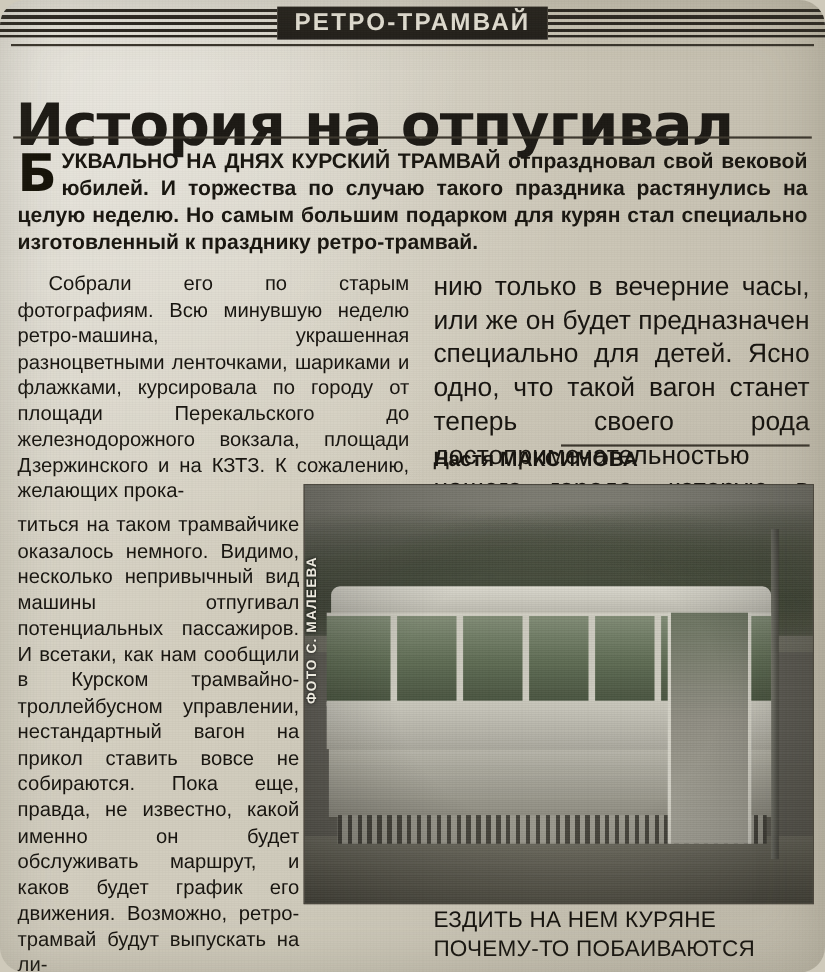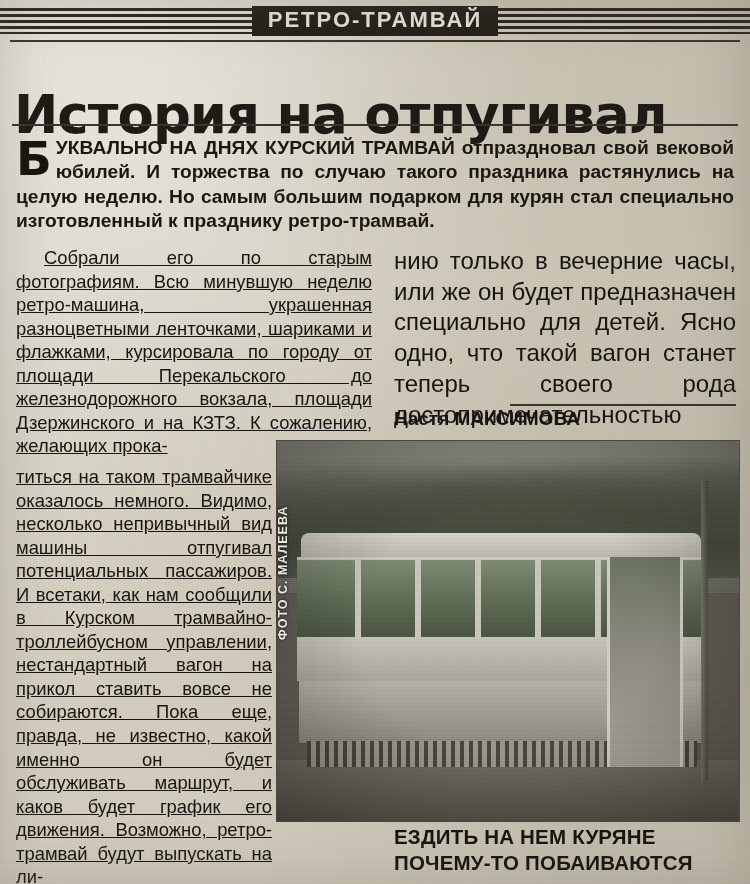--- a/index.html
+++ b/index.html
@@ -18,20 +18,21 @@
     position: relative;
     width: 750px;
     height: 884px;
     background:
       linear-gradient(115deg, rgba(255,255,255,0.30) 0%, rgba(255,255,255,0.0) 40%),
       linear-gradient(250deg, rgba(120,110,90,0.16) 0%, rgba(255,255,255,0.0) 55%),
       radial-gradient(circle at 18% 12%, rgba(255,255,255,0.35), rgba(255,255,255,0) 42%),
       radial-gradient(circle at 82% 78%, rgba(90,85,70,0.16), rgba(255,255,255,0) 46%),
       #d2cdbe;
     overflow: hidden;
+    border-radius: 23px;
   }
   .grain {
     position: absolute;
     inset: 0;
     pointer-events: none;
     opacity: 0.30;
     background-image:
       repeating-linear-gradient(0deg, rgba(0,0,0,0.05) 0px, rgba(0,0,0,0.05) 1px, rgba(255,255,255,0.03) 1px, rgba(255,255,255,0.03) 2px),
       repeating-linear-gradient(90deg, rgba(0,0,0,0.035) 0px, rgba(0,0,0,0.035) 1px, rgba(255,255,255,0.02) 1px, rgba(255,255,255,0.02) 3px);
   }
@@ -129,21 +130,21 @@
     position: absolute;
     left: 16px;
     top: 246px;
     width: 356px;
     font-size: 18.4px;
     line-height: 1.28;
     color: #17140f;
     text-align: justify;
     font-family: "Liberation Sans", sans-serif;
   }
-  .col-left p { margin: 0; text-indent: 28px; text-decoration: underline; }
+  .col-left p { margin: 0; text-indent: 28px; }
 
   .col-left.narrow {
     width: 256px;
   }
 
   .col-right {
     position: absolute;
     left: 394px;
     top: 246px;
     width: 342px;
@@ -309,21 +310,21 @@
     pointer-events: none;
   }
 
   
   .caption {
     position: absolute;
     left: 394px;
     top: 824px;
     width: 350px;
     font-size: 20.5px;
-    font-weight: bold;
+    font-weight: normal;
     line-height: 1.25;
     color: #17140f;
     letter-spacing: 0.2px;
   }
 
   .edge-shadow {
     position: absolute;
     inset: 0;
     pointer-events: none;
     box-shadow: inset 0 0 60px rgba(90,85,70,0.28);

